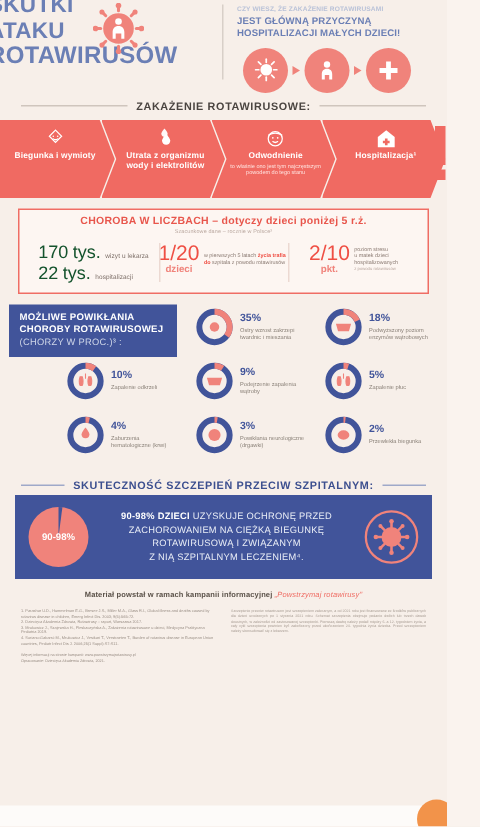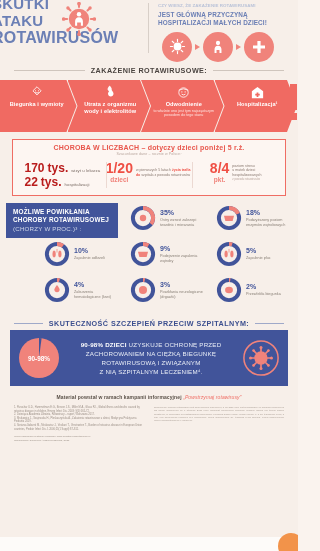--- a/index.html
+++ b/index.html
@@ -200,38 +200,38 @@
     gap: 3px;
     position: relative;
   }
   .num-cell + .num-cell::before {
     content: "";
     position: absolute;
     left: 0; top: 0; bottom: 0;
     width: 1px; background: #ecd9d2;
   }
   .num-big {
-    color: #b91c1c;
-    font-weight: bold;
+    color: #14532d;
+    font-weight: normal;
     font-size: 12px;
     line-height: 12px;
     white-space: nowrap;
   }
   .stack { display: flex; flex-direction: column; gap: 2px; }
   .stack-line { display: flex; align-items: baseline; gap: 3px; }
   .num-lbl {
     font-size: 4.3px;
     color: #7b6d66;
     line-height: 5px;
     letter-spacing: 0.05px;
   }
   .frac { display: flex; align-items: center; gap: 3px; }
   .frac-num {
     color: #ef4f44;
-    font-weight: bold;
+    font-weight: normal;
     font-size: 14px;
     line-height: 13px;
   }
   .frac-cap {
     color: #f0837b;
     font-weight: bold;
     font-size: 6.5px;
     text-align: center;
     display: block;
     margin-top: 1px;
@@ -539,21 +539,21 @@
             <b>życia trafia do</b>
             <span>szpitala z powodu
 rotawirusów</span>
           </div>
         </div>
       </div>
 
       <div class="num-cell">
         <div class="frac">
           <div>
-            <div class="frac-num">8/4</div>
+            <div class="frac-num">2/10</div>
             <div class="frac-cap">pkt.</div>
           </div>
           <div class="frac-txt">
             <div style="white-space:pre-line;">poziom stresu
 u matek dzieci
 hospitalizowanych</div>
             <div style="font-size:2.8px;color:#b9a79f;">z powodu rotawirusów</div>
           </div>
         </div>
       </div>

